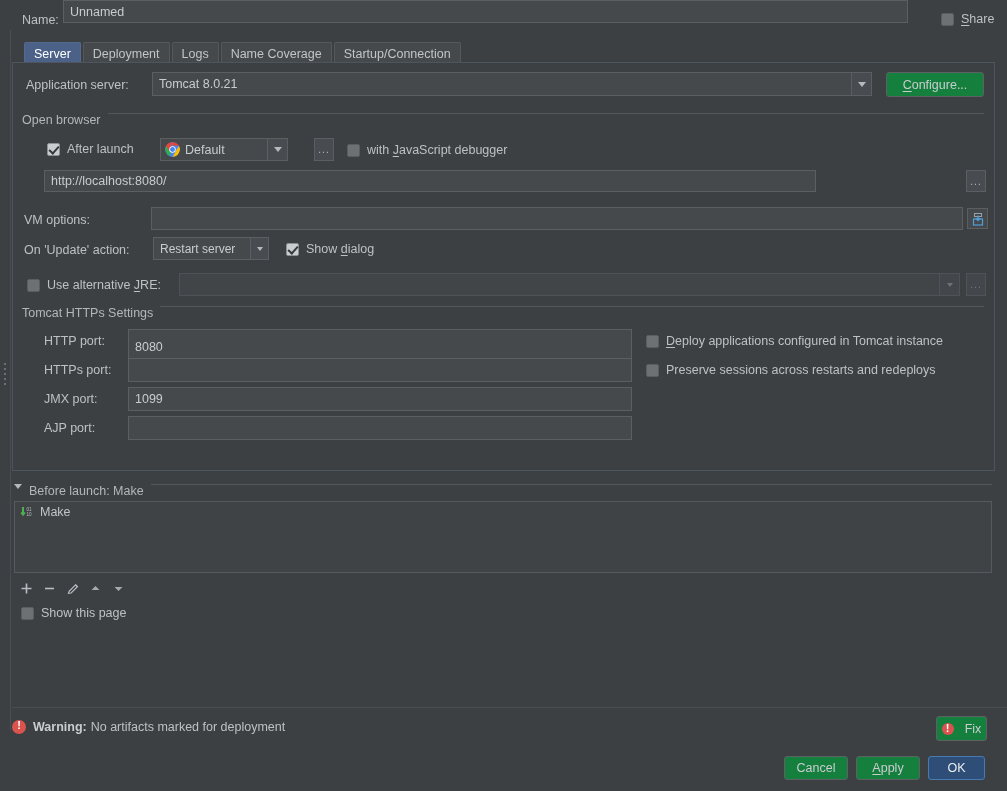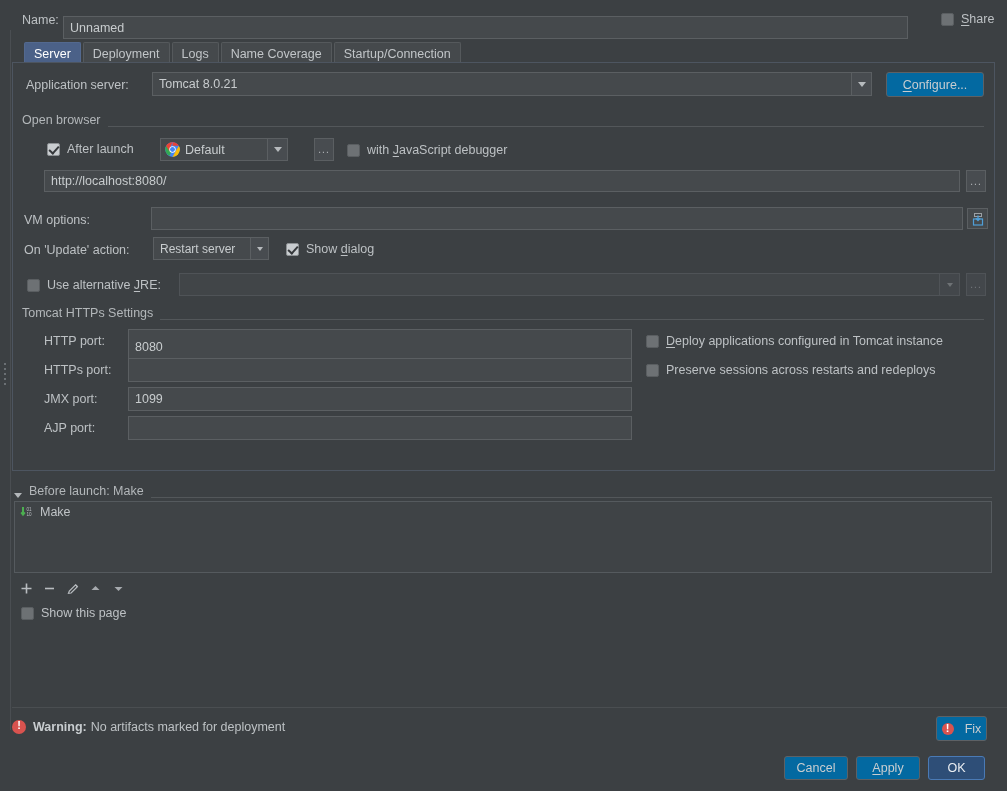--- a/index.html
+++ b/index.html
@@ -44,21 +44,21 @@
   .combo .arrowbox {
     width: 20px; height: 100%;
     border-left: 1px solid #5b5f62;
     background: #484c50;
     display: flex; align-items: center; justify-content: center;
   }
   .caret { width: 0; height: 0; border-left: 4px solid transparent; border-right: 4px solid transparent; border-top: 5px solid #b6babd; }
   .caret.sm { border-left-width: 3.5px; border-right-width: 3.5px; border-top-width: 4.5px; }
 
   .btn {
-    background: #0369a1;
+    background: #15803d;
     border: 1px solid #5d6165;
     border-radius: 3px;
     color: #c9cdd0;
     font-size: 12.5px;
     font-family: "Liberation Sans", sans-serif;
     display: flex; align-items: center; justify-content: center;
     cursor: default;
     white-space: nowrap;
   }
   .btn.default {
@@ -78,21 +78,21 @@
   .cb.off { background: #6d7174; border: 1px solid #5a5e61; }
   .cb.on  { background: #c9cdd0; border: 1px solid #8d9194; }
   .cb.on::after {
     content: ""; position: absolute; left: 3px; top: 0px;
     width: 4px; height: 8px; border: solid #35383b;
     border-width: 0 2px 2px 0; transform: rotate(42deg);
   }
   .cbrow { display: flex; align-items: center; gap: 7px; }
 
   
-  .grp { display: flex; align-items: flex-end; gap: 7px; }
+  .grp { display: flex; align-items: flex-start; gap: 7px; }
   .grp .gtitle { color: #b3b7ba; white-space: nowrap; }
   .grp .gline { flex: 1; height: 1px; background: #53575a; }
 
   .abs { position: absolute; }
 
   
   .tabs { display: flex; align-items: flex-end; gap: 2px; }
   .tab {
     padding: 4px 9px 4px 9px;
     background: #45494c;
@@ -140,21 +140,21 @@
   <div class="splitdots" style="left:4px; top:360px;">
     <i></i>
       <i></i>
       <i></i>
       <i></i>
       <i></i>
   </div>
   <div class="abs" style="left:10px; top:30px; width:1px; height:700px; background:#4a4e52;"></div>
 
   <div class="abs lbl" style="left:22px; top:13px;">Name:</div>
-  <div class="abs field" style="left:63px; top:16px; width:845px; height:23px;">Unnamed</div>
+  <div class="abs field" style="left:63px; top:0; width:845px; height:23px;">Unnamed</div>
 
   <div class="abs cbrow" style="left:941px; top:12px;">
     <span class="cb off"></span>
     <span class="lbl"><u class="mn">S</u>hare</span>
   </div>
 
   <div class="abs tabs" style="left:24px; top:42px;">
     <div class="tab active">Server</div>
     <div class="tab">Deployment</div>
     <div class="tab">Logs</div>
@@ -203,21 +203,21 @@
       </span>
   </div>
 
   <div class="abs smallbtn" style="left:314px; top:138px; width:20px; height:23px; font-size:10px; letter-spacing:1px;">...</div>
 
   <div class="abs cbrow" style="left:347px; top:143px;">
     <span class="cb off"></span>
     <span class="lbl">with <u class="mn">J</u>avaScript debugger</span>
   </div>
 
-  <div class="abs field" style="left:44px; top:170px; width:916px;">http://localhost:8080/</div>
+  <div class="abs field" style="left:44px; top:170px; width:772px;">http://localhost:8080/</div>
   <div class="abs smallbtn" style="left:966px; top:170px; width:20px; height:22px; font-size:10px; letter-spacing:1px;">...</div>
 
   <div class="abs lbl" style="left:24px; top:213px;">VM options:</div>
   <div class="abs field" style="left:151px; top:207px; width:812px; height:23px;"></div>
   <div class="abs" style="left:967px; top:208px; width:21px; height:21px; background:#45494c; border:1px solid #5b5f62; display:flex; align-items:center; justify-content:center;">
     <svg width="14" height="14" viewBox="0 0 14 14">
       <rect x="3.5" y="1.5" width="7" height="3" fill="none" stroke="#9aa0a5" stroke-width="1"></rect>
       <rect x="2.5" y="7" width="9" height="6" fill="none" stroke="#4f9fd8" stroke-width="1.2"></rect>
       <path d="M7 3.5 L7 8 M4.8 6.2 L7 8.4 L9.2 6.2" stroke="#4f9fd8" stroke-width="1.4" fill="none"></path>
     </svg>

